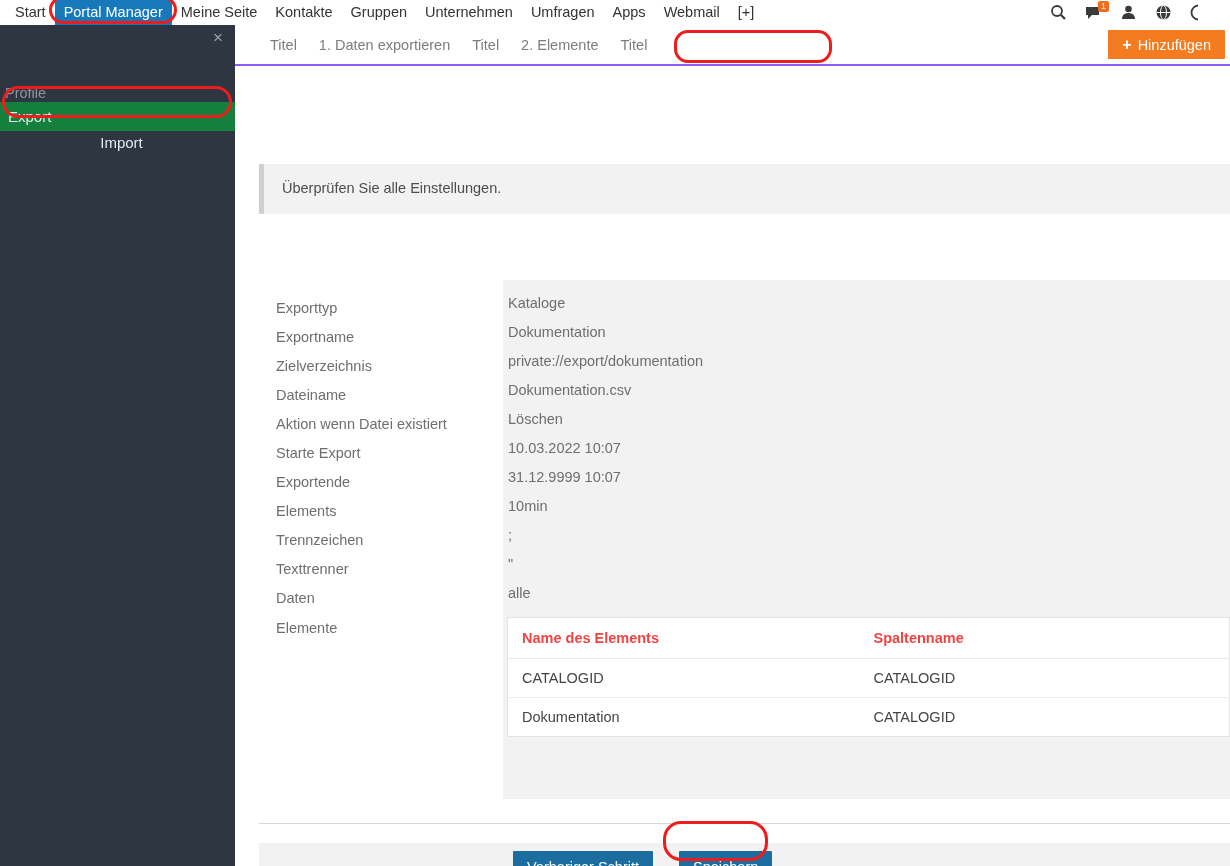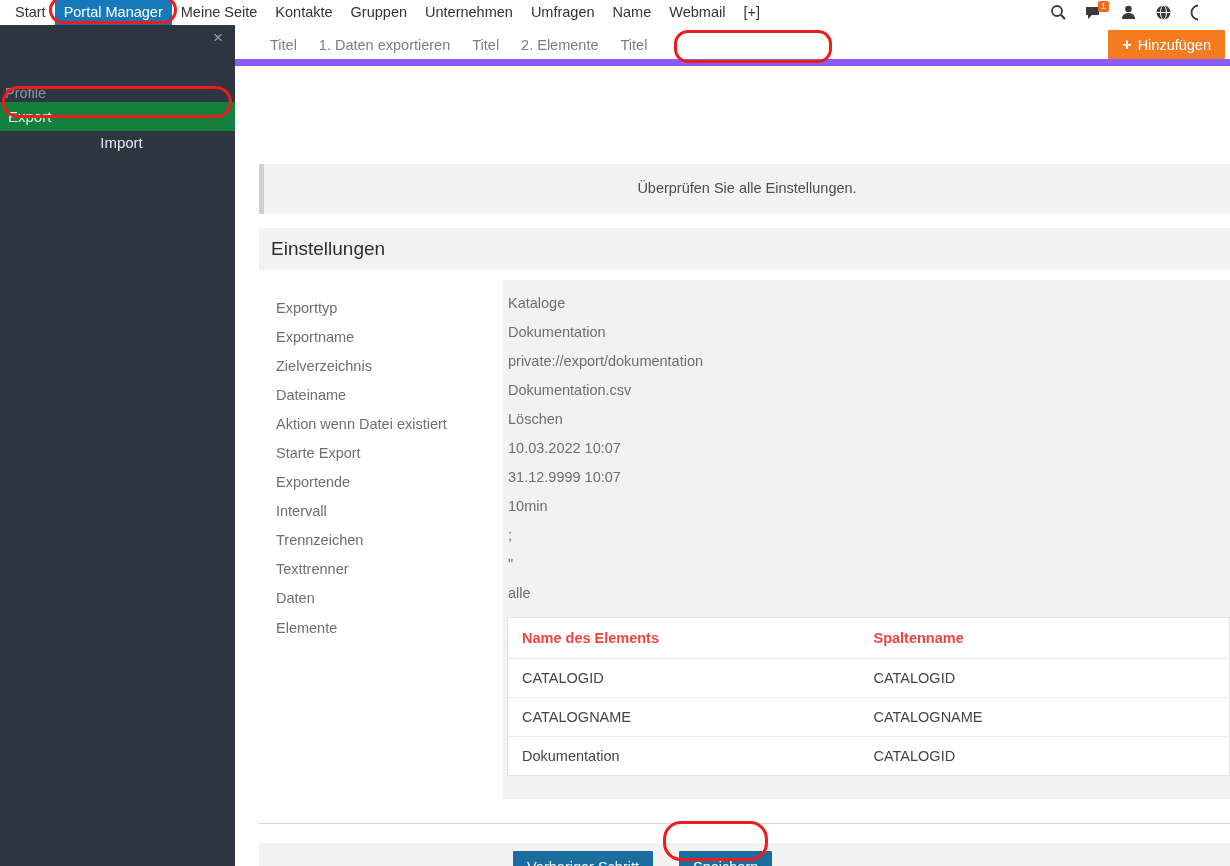--- a/index.html
+++ b/index.html
@@ -58,21 +58,21 @@
   .side-item.selected { background: #15803d; }
 
   
   #main {
     position: absolute; left: 235px; top: 25px;
     width: 995px; height: 841px; background: #ffffff;
   }
 
   #tabbar {
     position: absolute; left: 0; top: 0; width: 995px; height: 41px;
-    border-bottom: 7px solid #8b5cf6; background: #ffffff;
+    border-bottom: 2px solid #8b5cf6; background: #ffffff;
   }
   #tabbar .tabs { display: flex; align-items: center; height: 41px; padding-left: 24px; }
   .tab {
     font-size: 14.5px; color: #6b6b6b; padding: 0 11px; line-height: 41px;
     white-space: nowrap; cursor: pointer;
   }
   .tab.muted { color: #7d7d7d; }
   .tab.current { color: #4a4a4a; }
 
   #add-btn {
@@ -84,21 +84,21 @@
     border-radius: 1px;
   }
   #add-btn .plus { font-size: 16px; font-weight: bold; }
 
   .msgbox {
     position: absolute; background: #f2f2f2;
     border-left: 5px solid #1779ba;
     padding: 15px 18px;
     font-size: 14.5px; color: #4d4d4d; line-height: 22px;
   }
-  .msgbox.gray { border-left-color: #cfcfcf; text-align: center; }
+  .msgbox.gray { border-left-color: #cfcfcf; }
 
   #panel-head {
     position: absolute; left: 24px; top: 203px; width: 971px; height: 42px;
     background: #f2f2f2; color: #2e2e2e; font-size: 19px;
     line-height: 42px; padding-left: 12px;
   }
 
   #value-panel {
     position: absolute; left: 268px; top: 255px; width: 727px; height: 519px;
     background: #f2f2f2;
@@ -156,21 +156,21 @@
 
 <div id="topnav">
   <div class="navlinks">
     <div class="navlink">Start</div>
     <div class="navlink active">Portal Manager</div>
     <div class="navlink">Meine Seite</div>
     <div class="navlink">Kontakte</div>
     <div class="navlink">Gruppen</div>
     <div class="navlink">Unternehmen</div>
     <div class="navlink">Umfragen</div>
-    <div class="navlink">Name</div>
+    <div class="navlink">Apps</div>
     <div class="navlink">Webmail</div>
     <div class="navlink">[+]</div>
   </div>
   <div class="navicons">
     <div class="navicon">
       <svg width="17" height="17" viewBox="0 0 17 17">
           <circle cx="7" cy="7" r="5" fill="none" stroke="#3a3a3a" stroke-width="1.8"></circle>
           <line x1="10.8" y1="10.8" x2="15" y2="15" stroke="#3a3a3a" stroke-width="2.2"></line>
         </svg>
     </div>
@@ -220,32 +220,31 @@
     </div>
     <button id="add-btn">
       <span class="plus">+</span>
       <span>Hinzufügen</span>
     </button>
   </div>
 
 
   <div class="msgbox gray" style="left:24px; top:139px; width:971px; height:50px; padding-top:13px;">Überprüfen Sie alle Einstellungen.</div>
 
-  <div id="panel-head">Einstellungen</div>
 
   <div id="value-panel"></div>
 
   <div class="field-label" style="top:275px;">Exporttyp</div>
   <div class="field-label" style="top:304px;">Exportname</div>
   <div class="field-label" style="top:333px;">Zielverzeichnis</div>
   <div class="field-label" style="top:362px;">Dateiname</div>
   <div class="field-label" style="top:391px;">Aktion wenn Datei existiert</div>
   <div class="field-label" style="top:420px;">Starte Export</div>
   <div class="field-label" style="top:449px;">Exportende</div>
-  <div class="field-label" style="top:478px;">Intervall</div>
+  <div class="field-label" style="top:478px;">Elements</div>
   <div class="field-label" style="top:507px;">Trennzeichen</div>
   <div class="field-label" style="top:536px;">Texttrenner</div>
   <div class="field-label" style="top:565px;">Daten</div>
   <div class="field-label" style="top:595px;">Elemente</div>
 
   <div class="field-value" style="top:270px;">Kataloge</div>
   <div class="field-value" style="top:299px;">Dokumentation</div>
   <div class="field-value" style="top:328px;">private://export/dokumentation</div>
   <div class="field-value" style="top:357px;">Dokumentation.csv</div>
   <div class="field-value" style="top:386px;">Löschen</div>
@@ -262,24 +261,20 @@
         <th style="width:352px;">Name des Elements</th>
         <th class="col2">Spaltenname</th>
       </tr>
     </thead>
     <tbody>
       <tr>
         <td>CATALOGID</td>
         <td class="col2">CATALOGID</td>
       </tr>
       <tr>
-        <td>CATALOGNAME</td>
-        <td class="col2">CATALOGNAME</td>
-      </tr>
-      <tr>
         <td>Dokumentation</td>
         <td class="col2">CATALOGID</td>
       </tr>
     </tbody>
   </table>
 
   <div id="footer-divider"></div>
   <div id="footer-bar">
     <button class="btn-blue" style="left:254px; top:8px;">Vorheriger Schritt</button>
     <button class="btn-blue" style="left:420px; top:8px;">Speichern</button>

